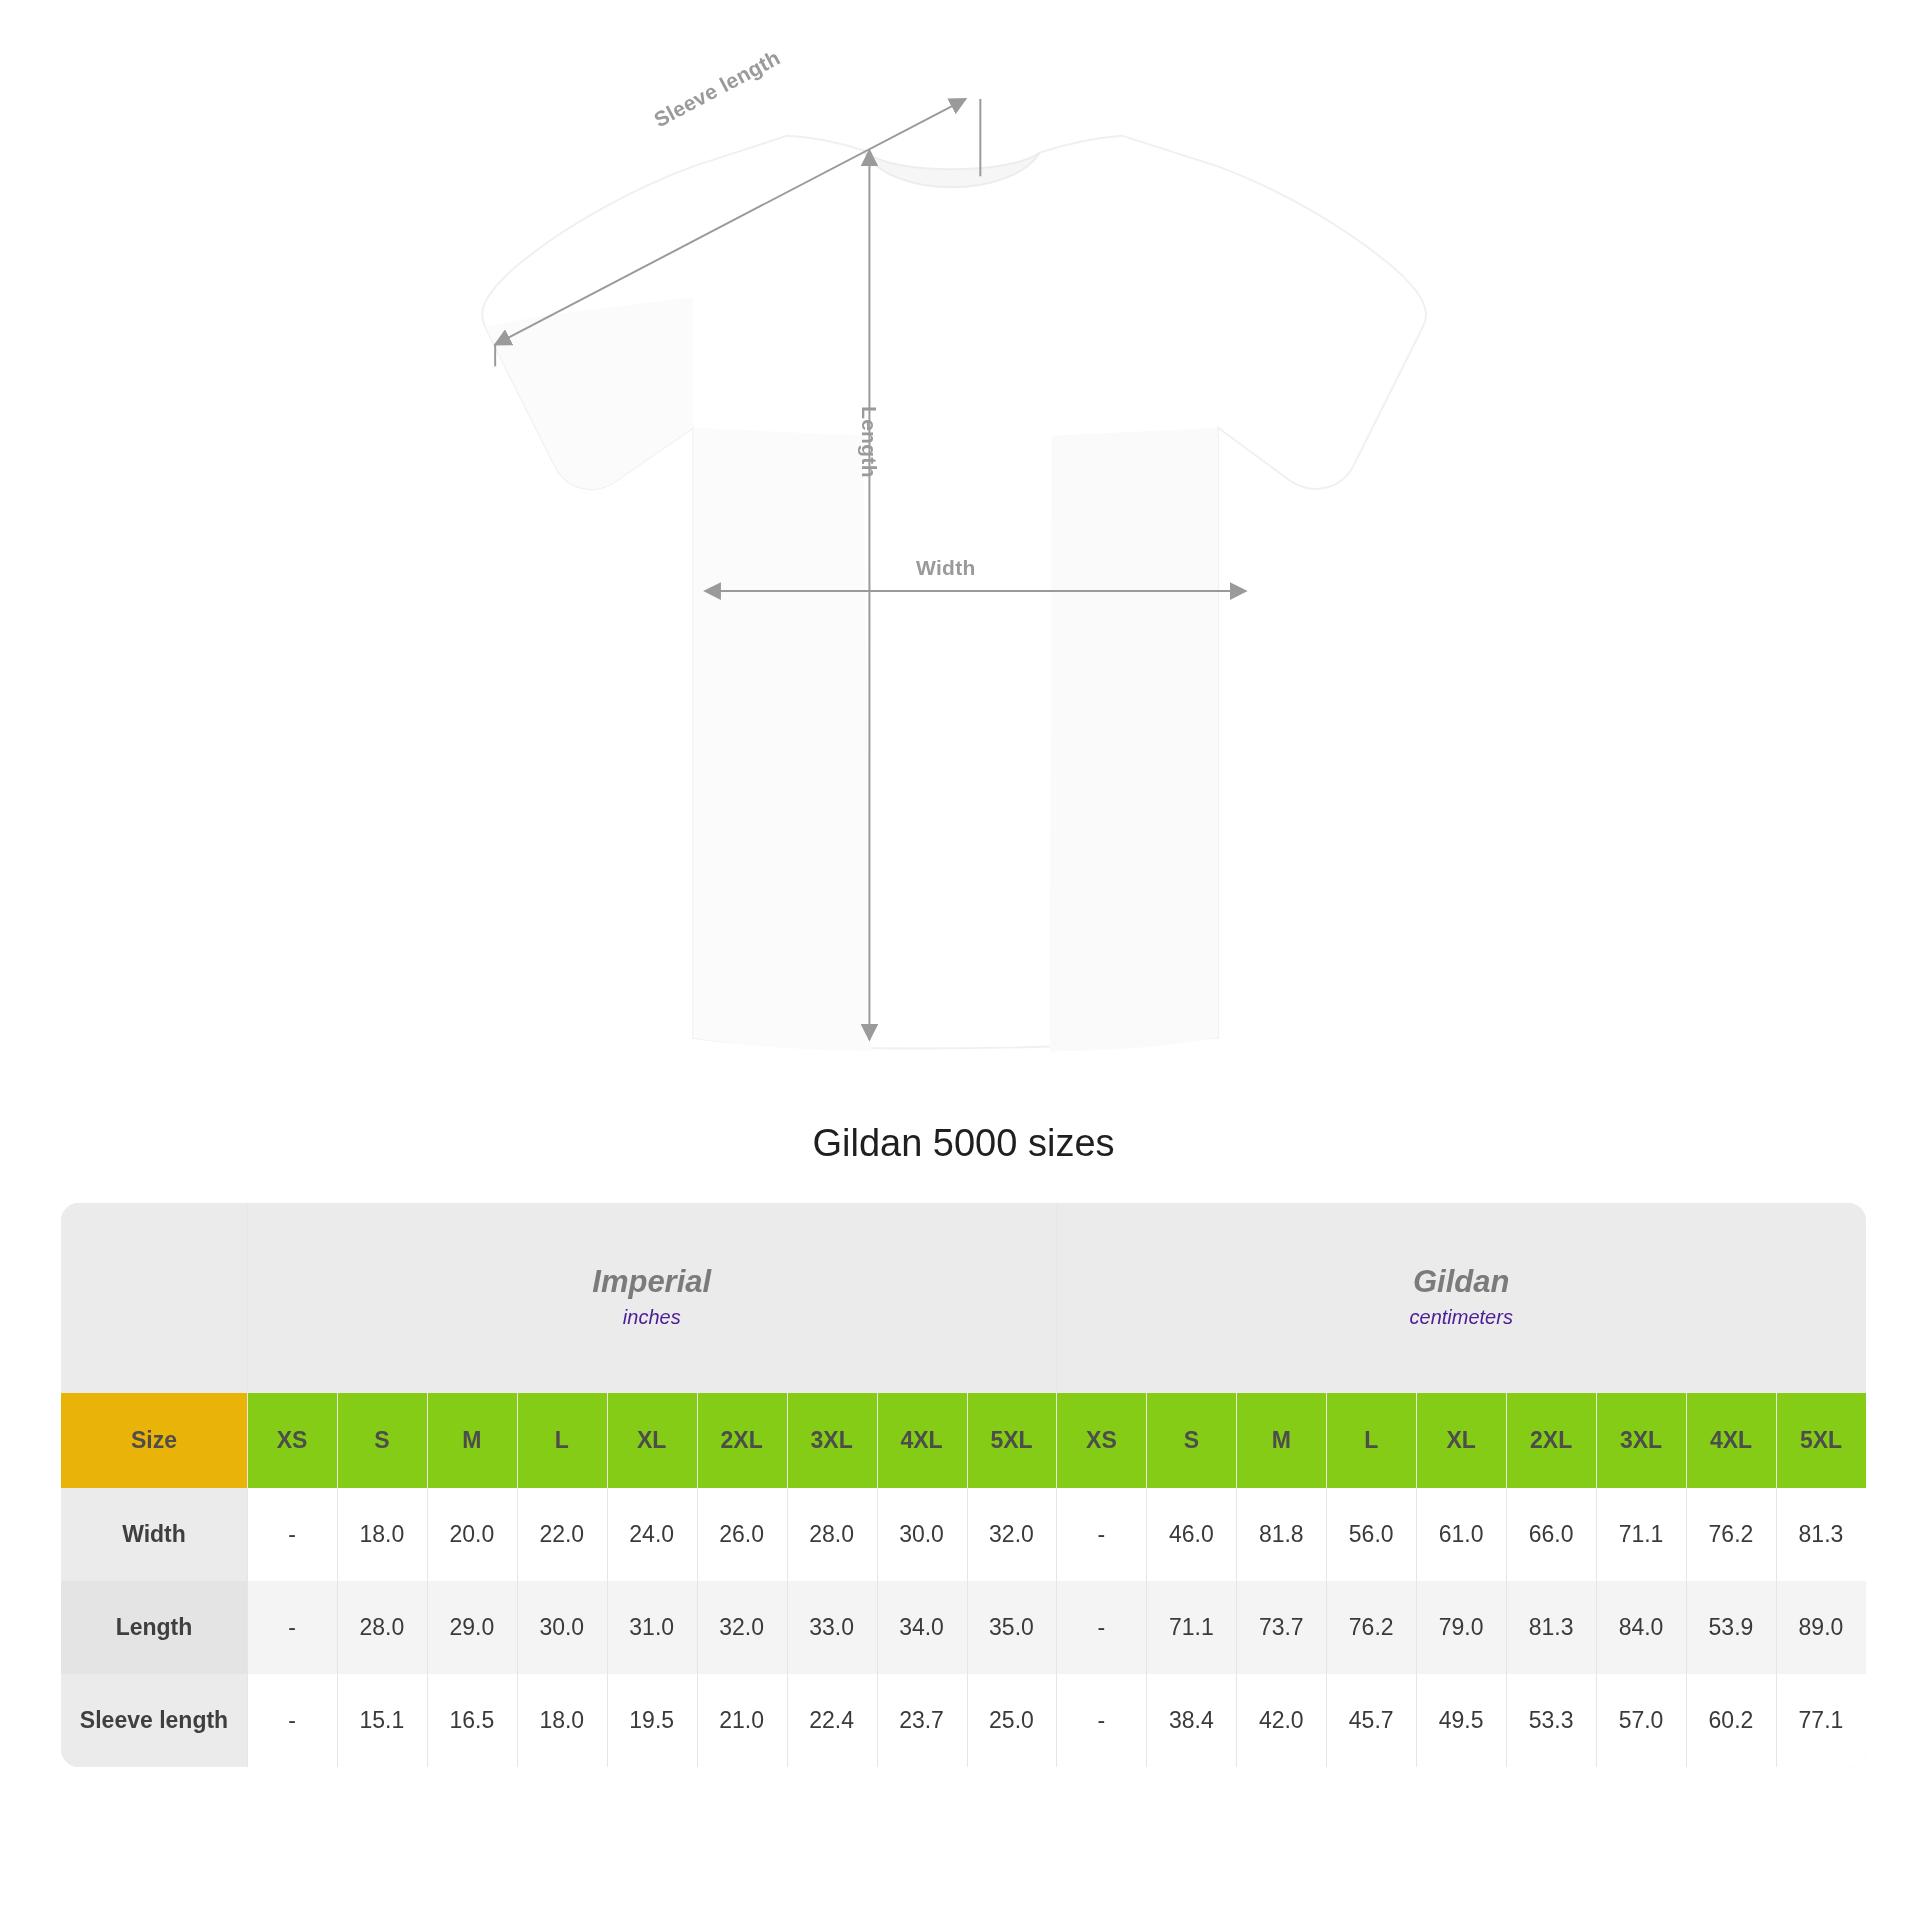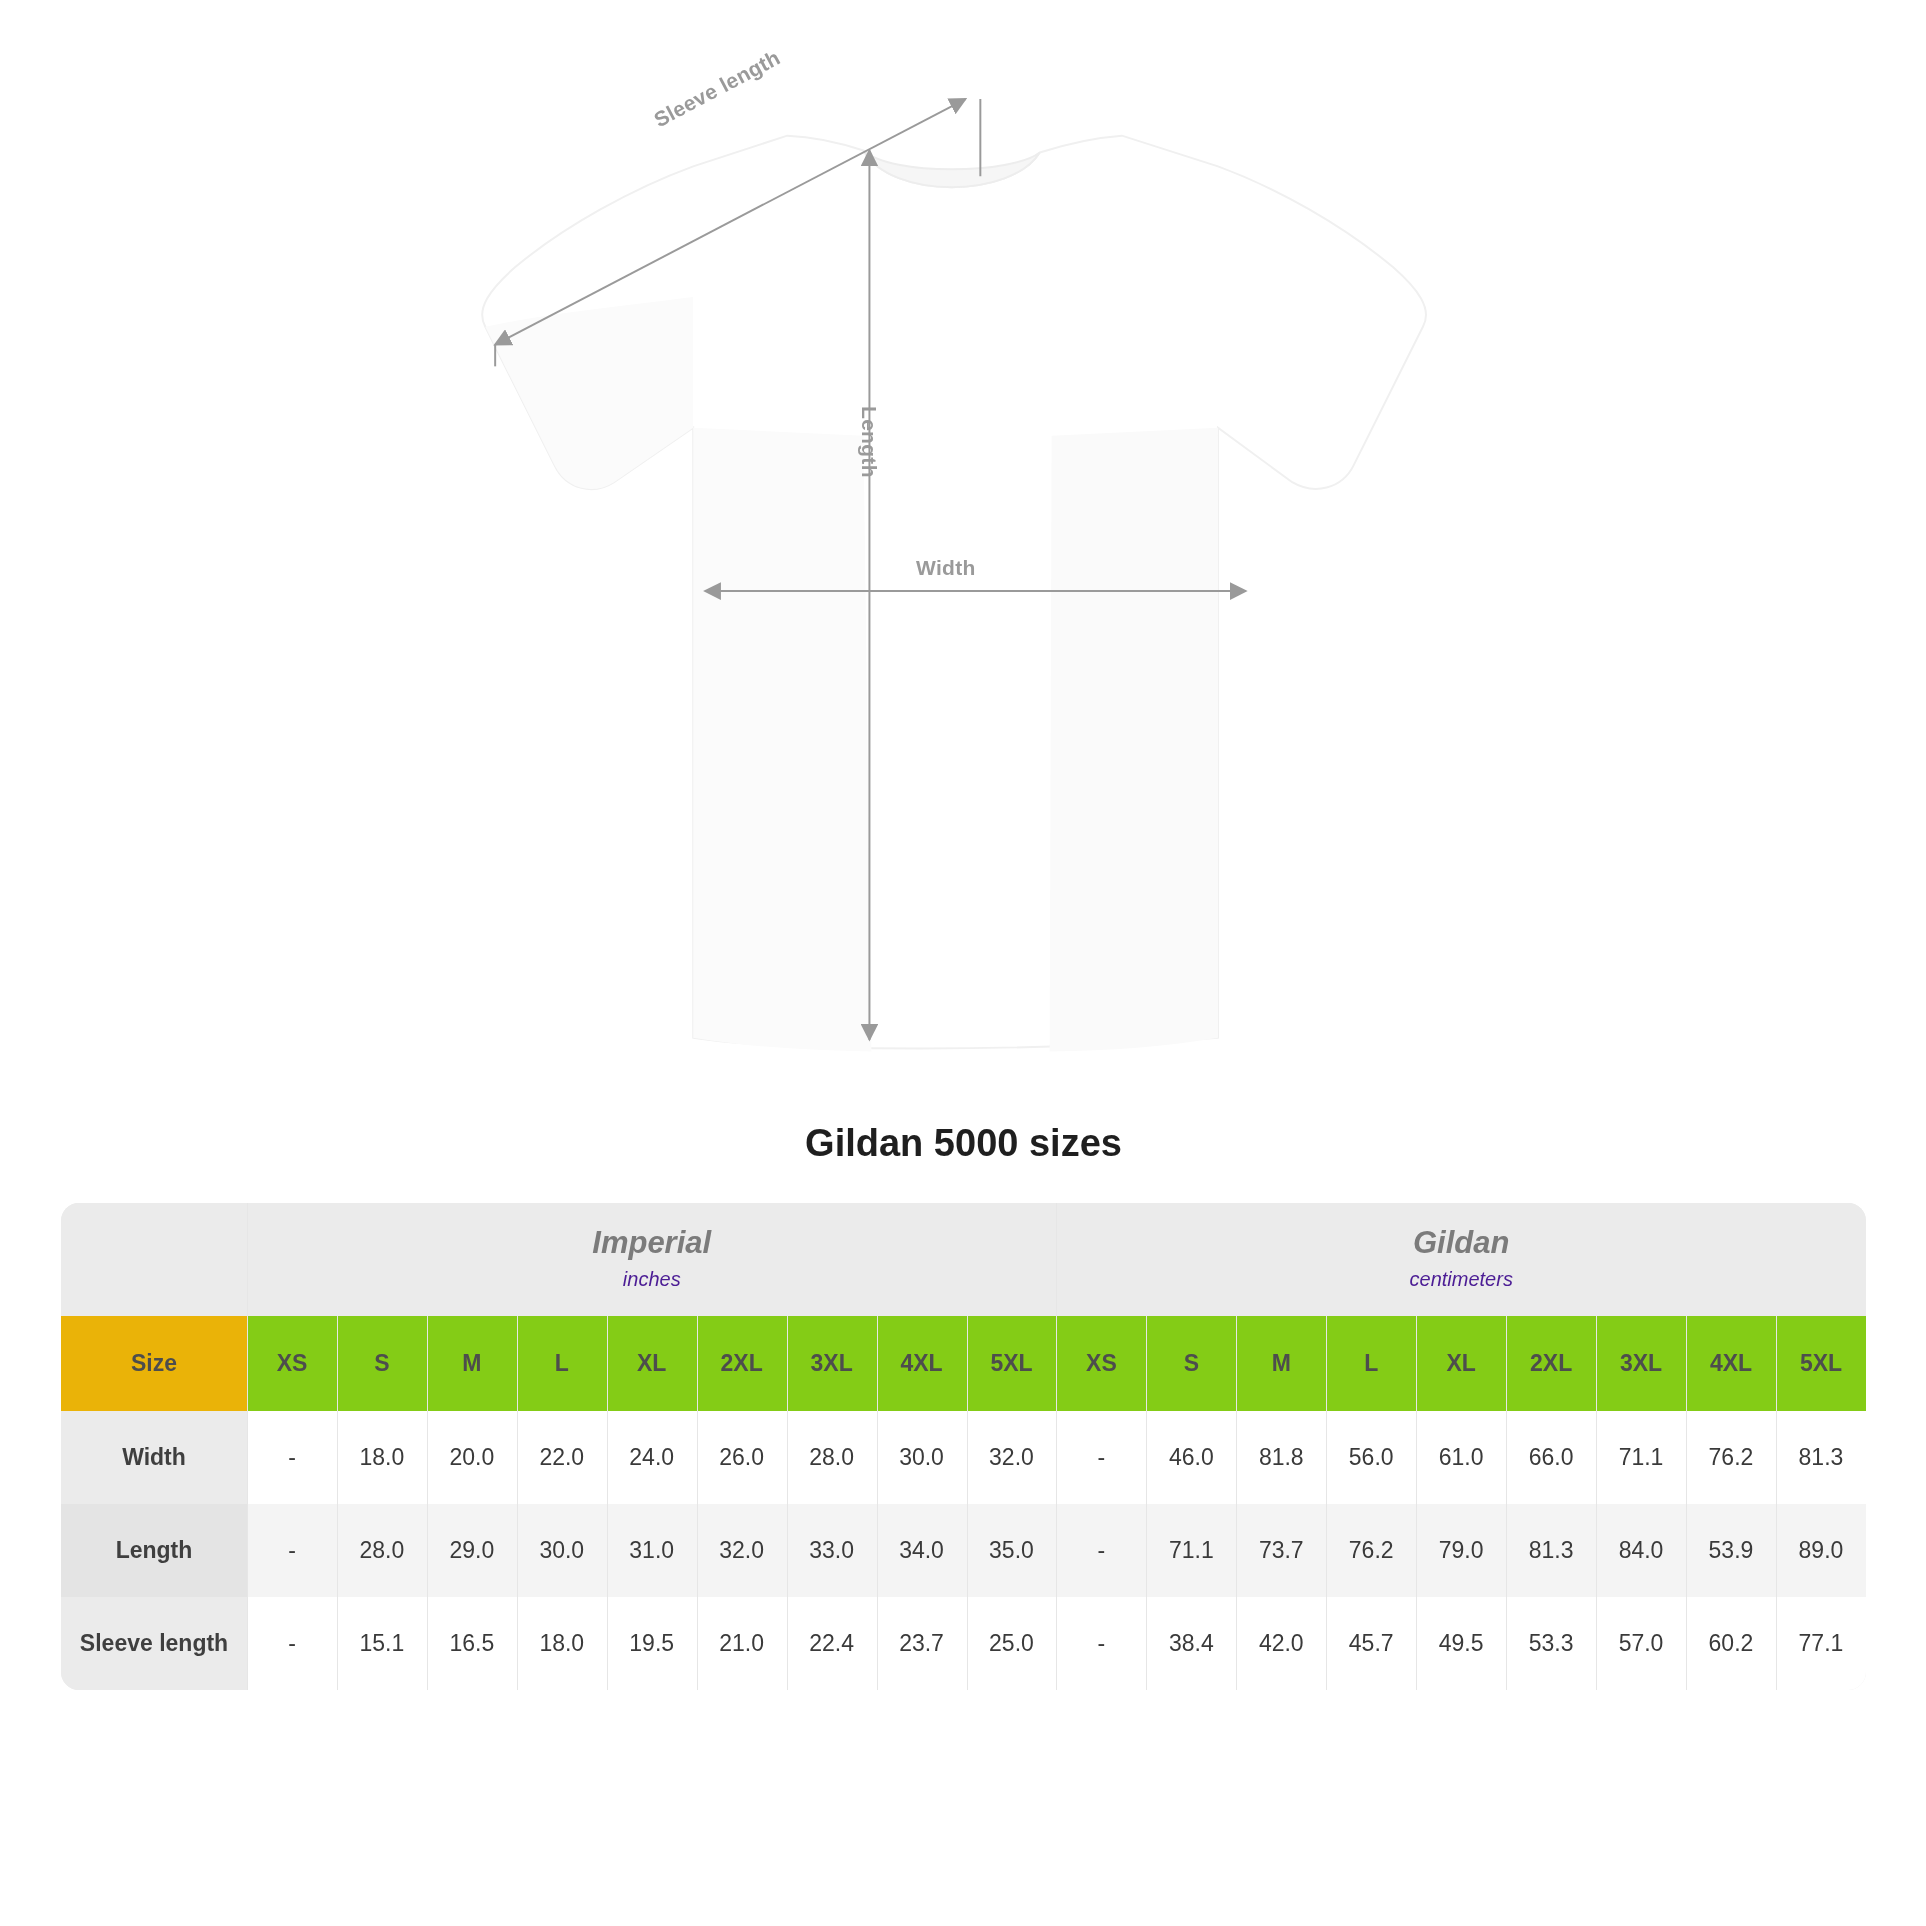--- a/index.html
+++ b/index.html
@@ -50,21 +50,21 @@
     top: 556px;
   }
 
   
   .title-block {
     text-align: center;
     margin-top: 18px;
   }
   .chart-title {
     font-size: 38px;
-    font-weight: bold;
+    font-weight: normal;
     color: #1f1f1f;
     margin: 0 0 16px 0;
   }
   .chart-note {
     font-size: 21px;
     font-style: italic;
     color: #585858;
     margin: 0;
   }
 
@@ -80,21 +80,21 @@
     border-collapse: collapse;
     table-layout: fixed;
   }
   table.size-table td, table.size-table th {
     border: none;
     text-align: center;
     vertical-align: middle;
   }
   
   .unit-row td {
-    height: 113px;
+    height: 190px;
     background: #ebebeb;
     padding: 0;
   }
   .unit-name {
     font-size: 31px;
     font-weight: bold;
     font-style: italic;
     color: #7b7b7b;
     line-height: 1.25;
   }

